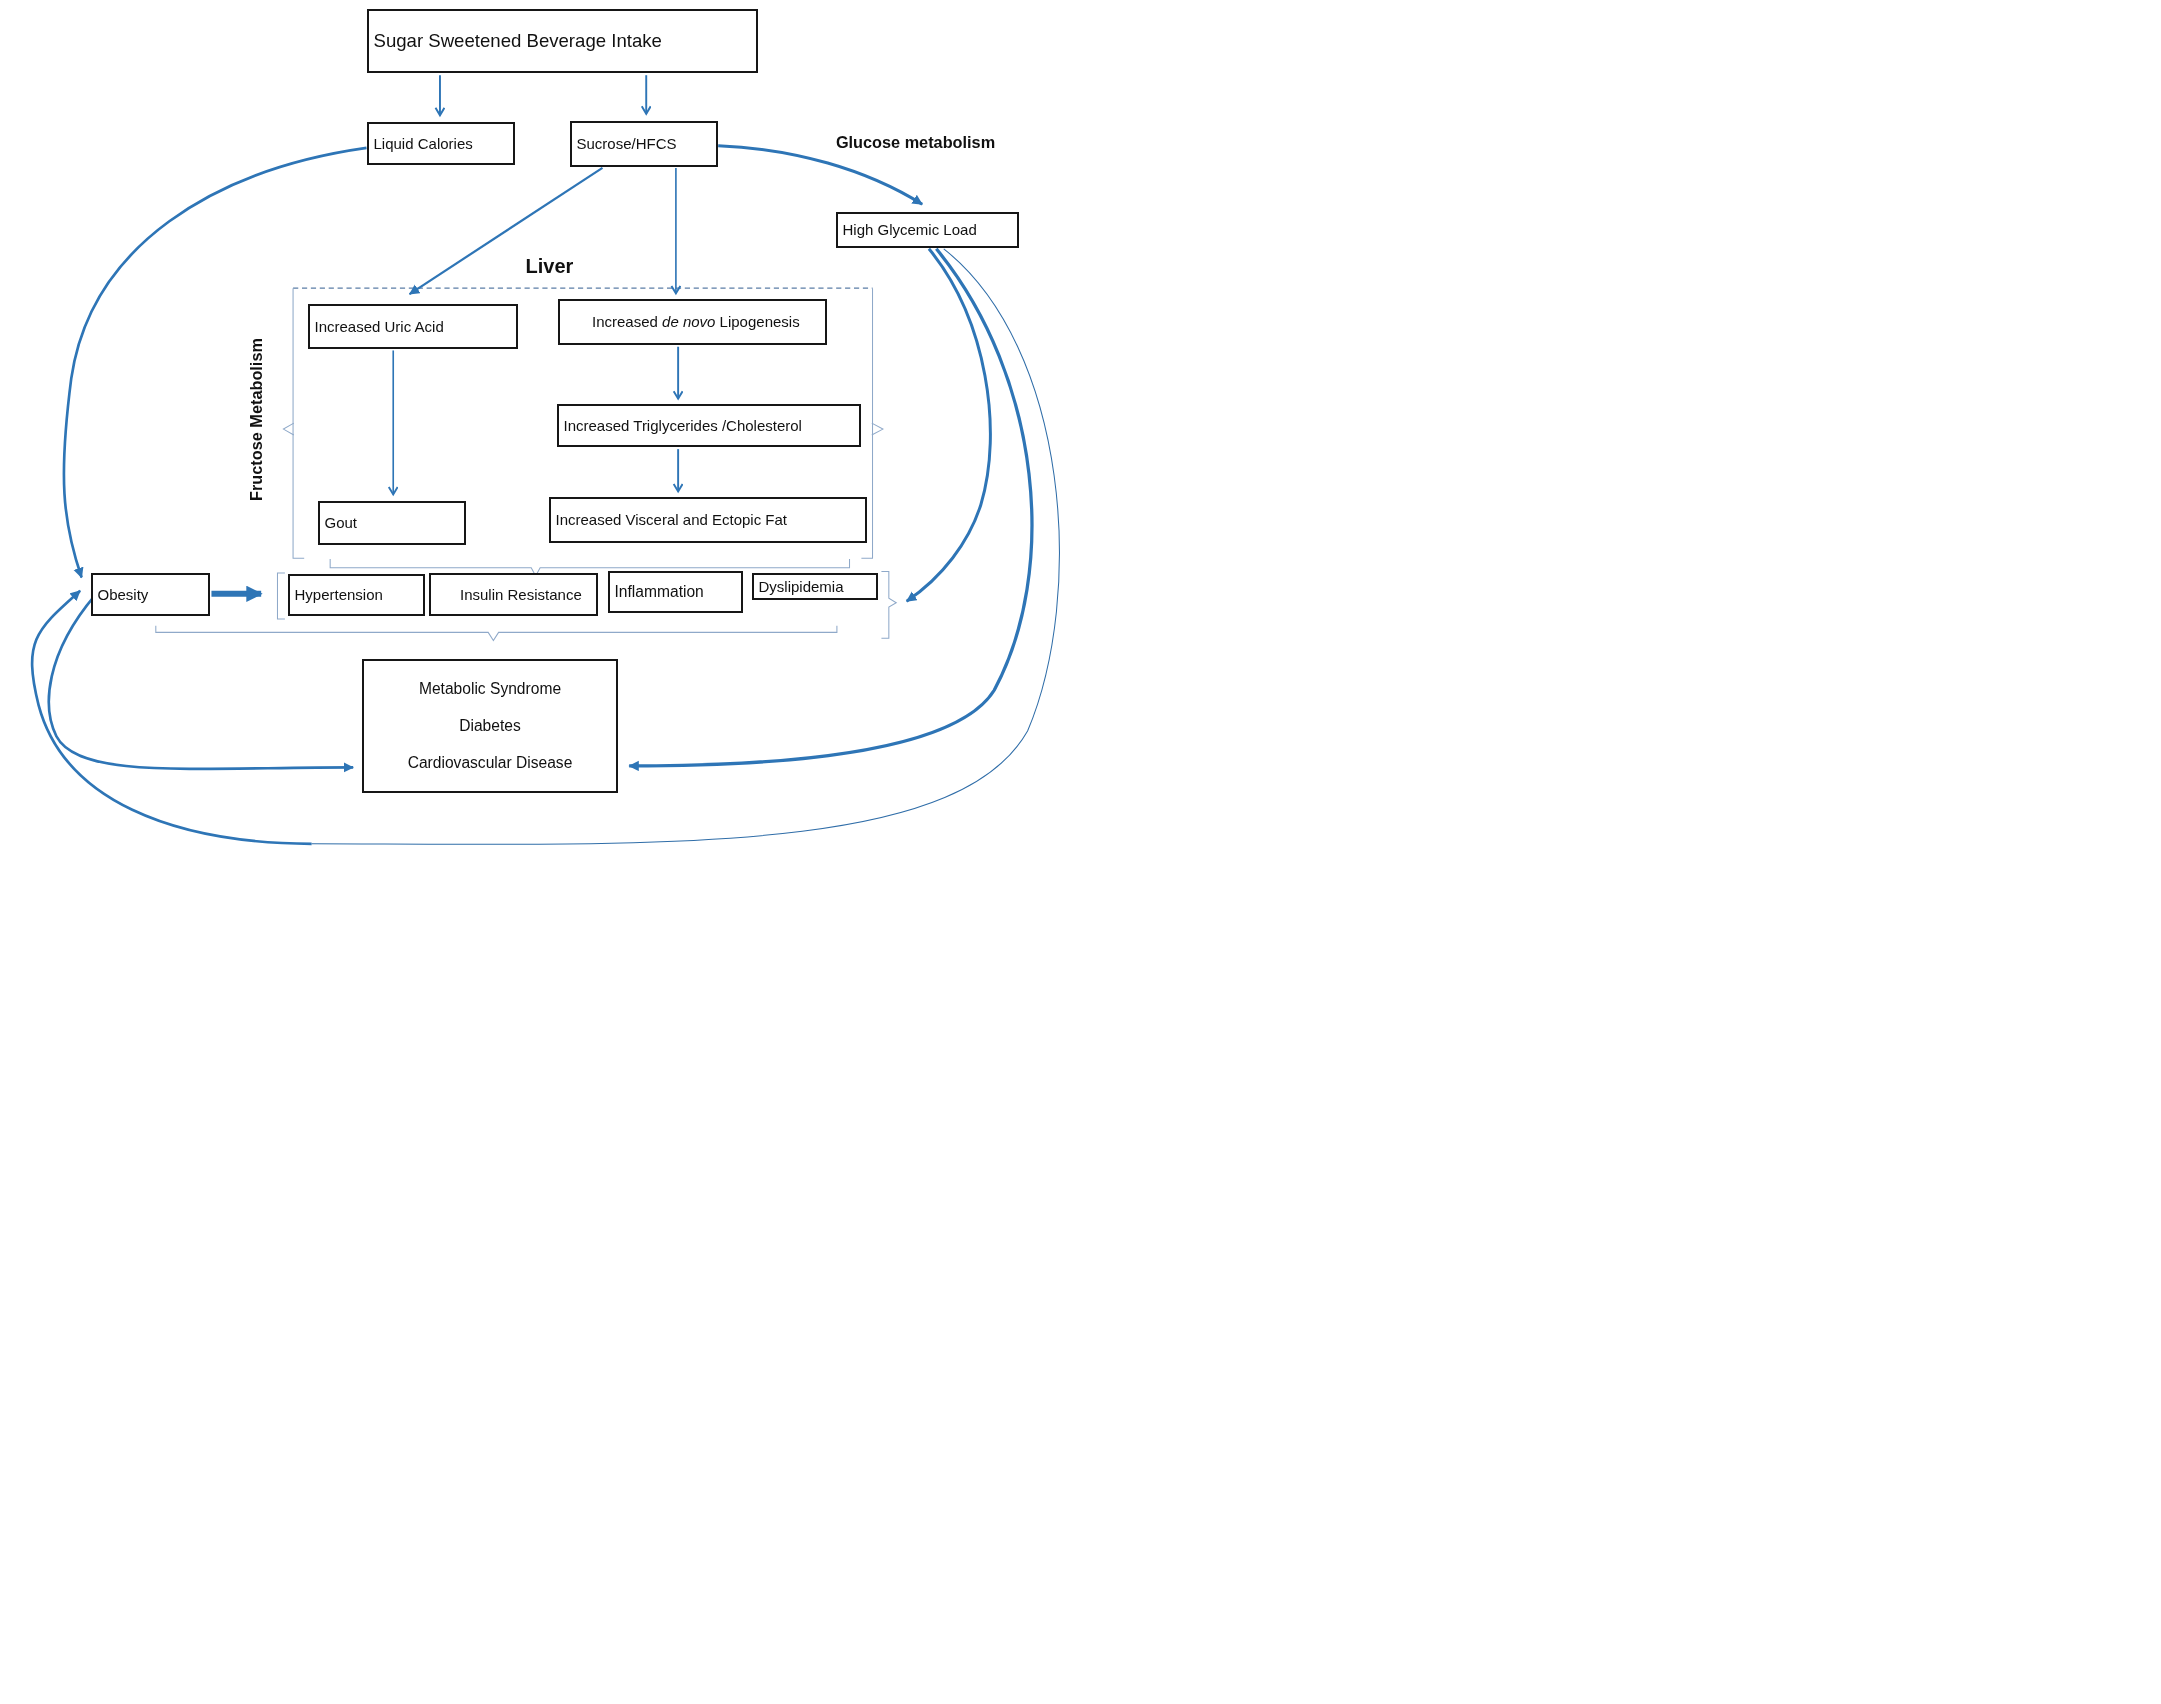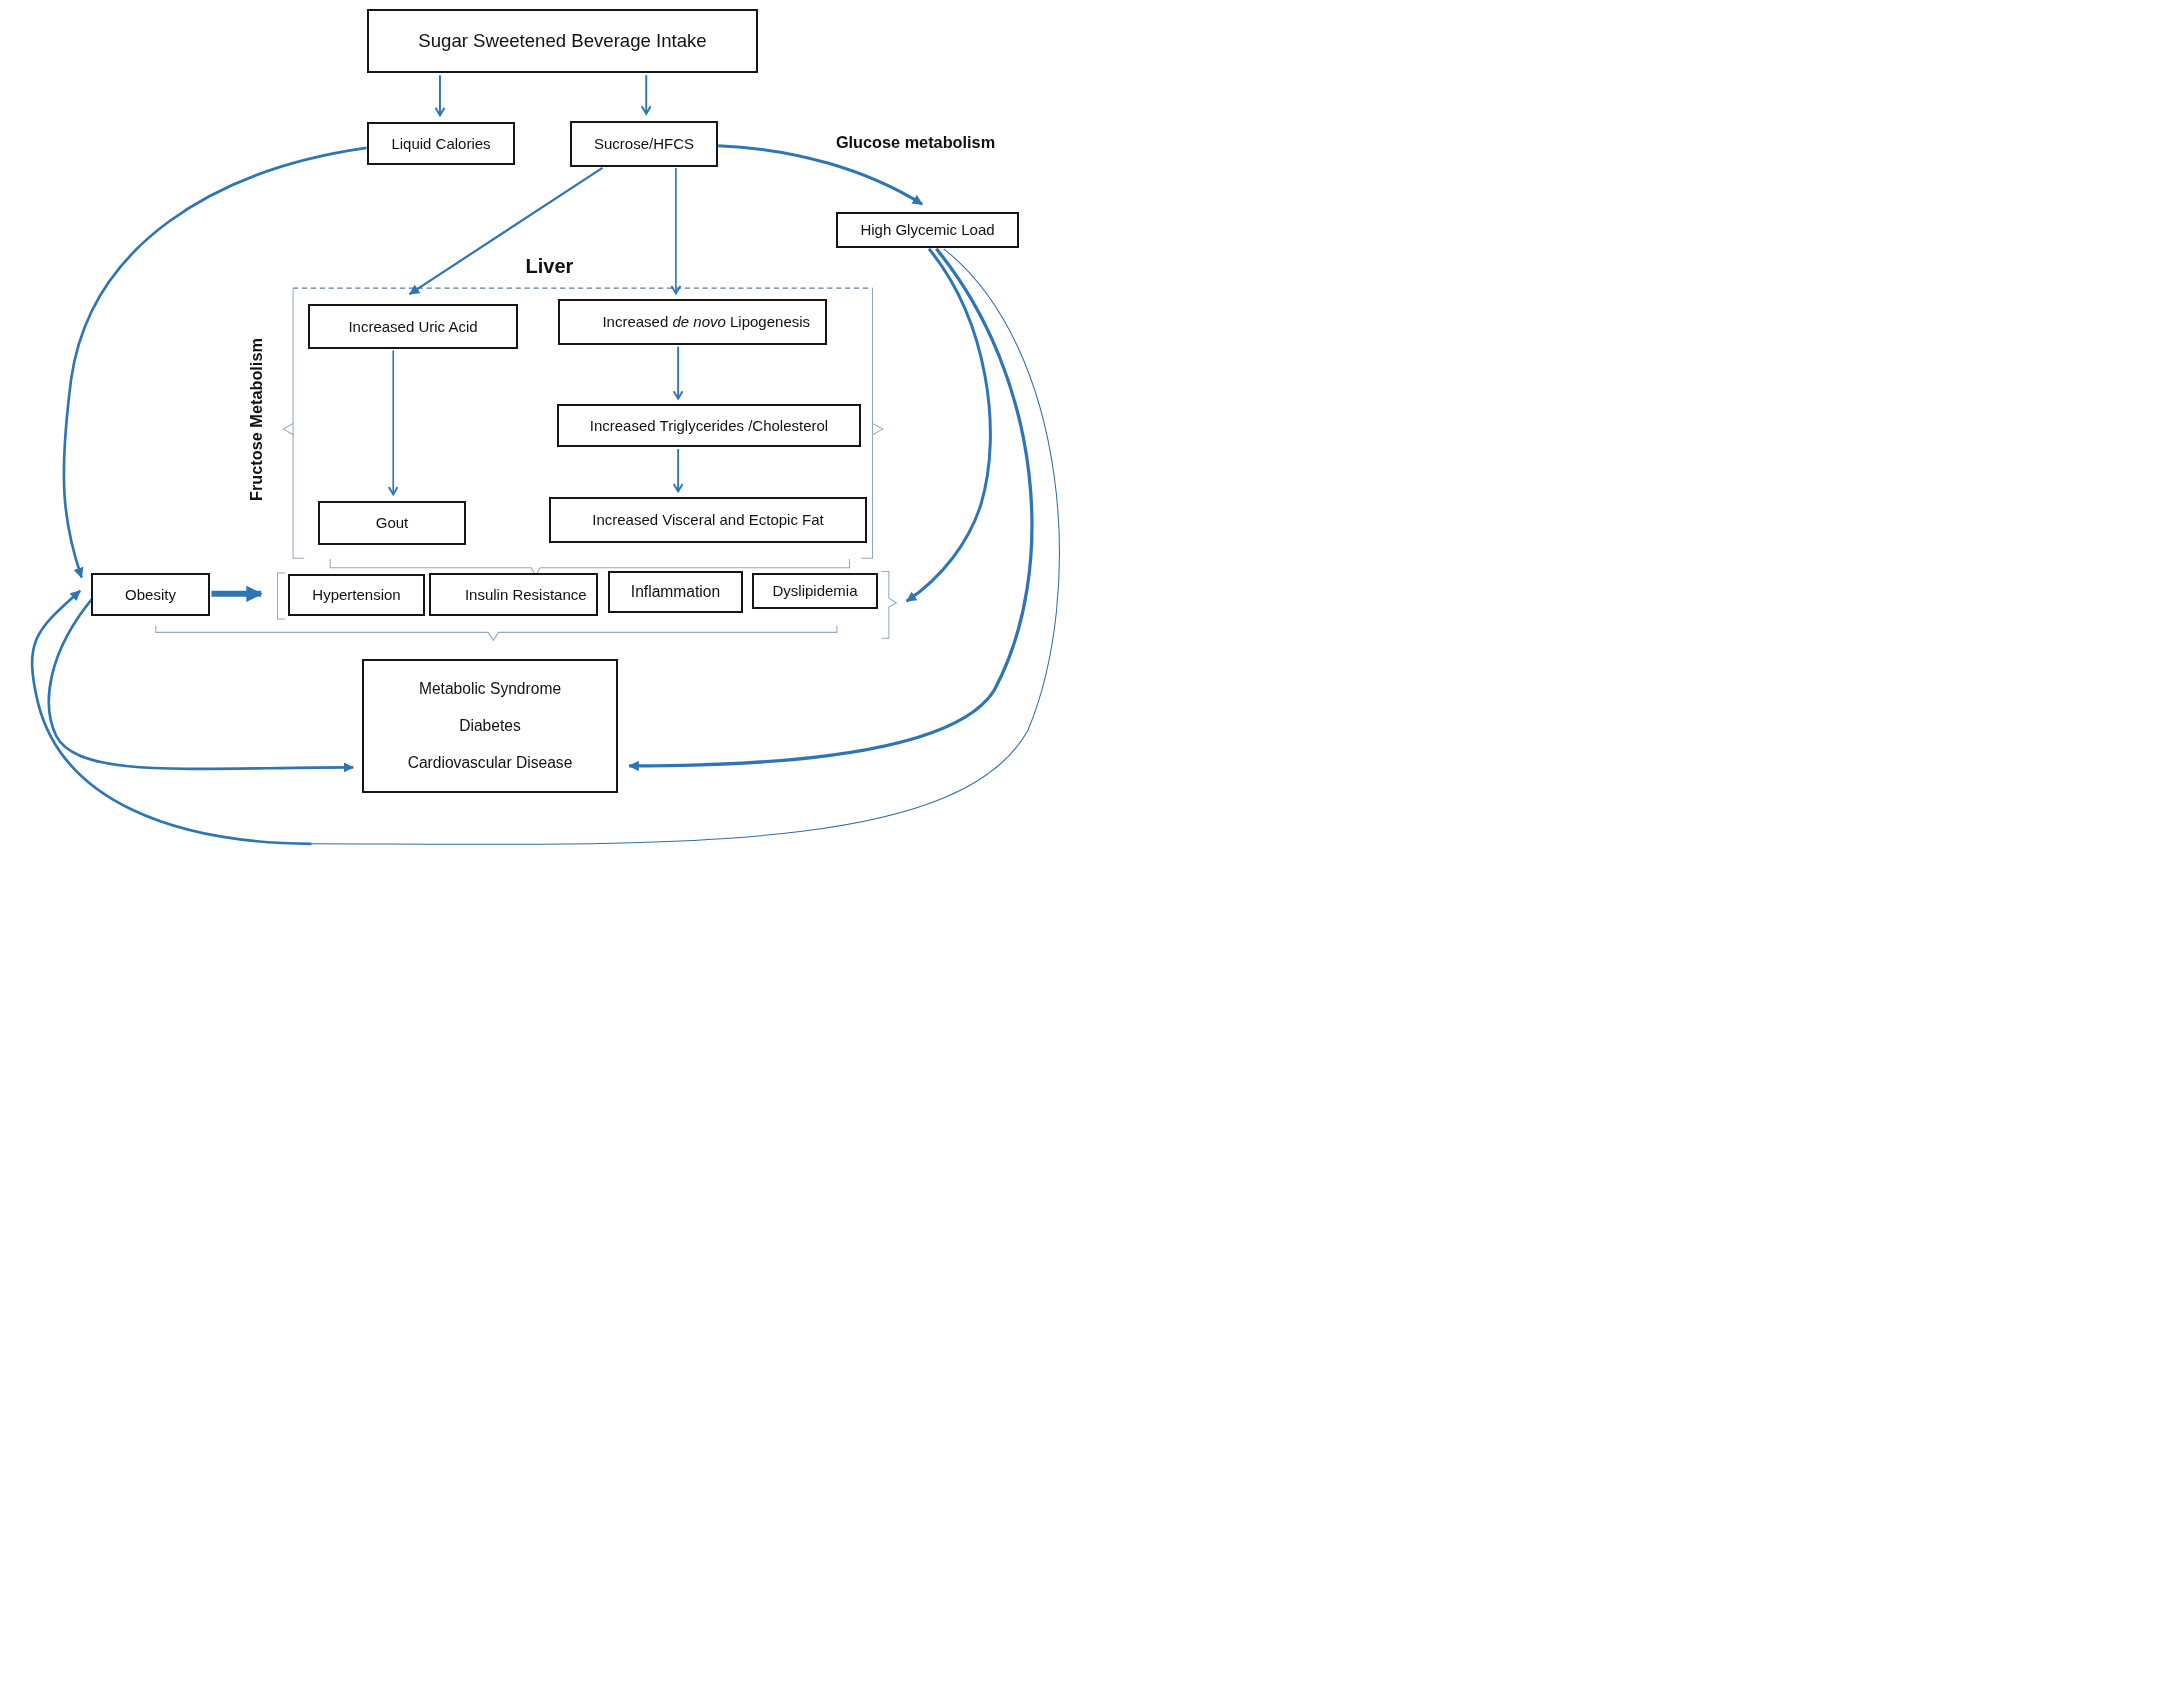--- a/index.html
+++ b/index.html
@@ -10,21 +10,21 @@
     font-family:"Liberation Sans", sans-serif;
     color:#111;
     overflow:hidden;
   }
   #wires{position:absolute;left:0;top:0;width:100%;height:100%;}
   .box{
     position:absolute;
     box-sizing:border-box;
     border:2.2px solid #161616;
     background:#ffffff;
-    display:flex;align-items:center;justify-content:center;
+    display:flex;align-items:center;justify-content:flex-start;
     text-align:center;
     font-size:15px;
     line-height:1.15;
     padding:1.5px 4.5px;
   }
   .label{
     position:absolute;
     display:flex;align-items:center;justify-content:center;
     text-align:center;
     background:transparent;
@@ -160,21 +160,21 @@
   </div>
 
   <div class="box" style="left:429px;top:573px;width:169px;height:43px;padding-left:29px;">
     <span>Insulin Resistance</span>
   </div>
 
   <div class="box" style="left:608px;top:571px;width:135px;height:42px;font-size:15.6px;">
     <span>Inflammation</span>
   </div>
 
-  <div class="box" style="left:752px;top:573px;width:126px;height:36px;">
+  <div class="box" style="left:752px;top:573px;width:126px;height:27px;">
     <span>Dyslipidemia</span>
   </div>
 
   <div class="box outcome" style="left:362px;top:659px;width:256px;height:134px;">
     <span>Metabolic Syndrome</span>
     <span>Diabetes</span>
     <span>Cardiovascular Disease</span>
   </div>
 
 </div>

